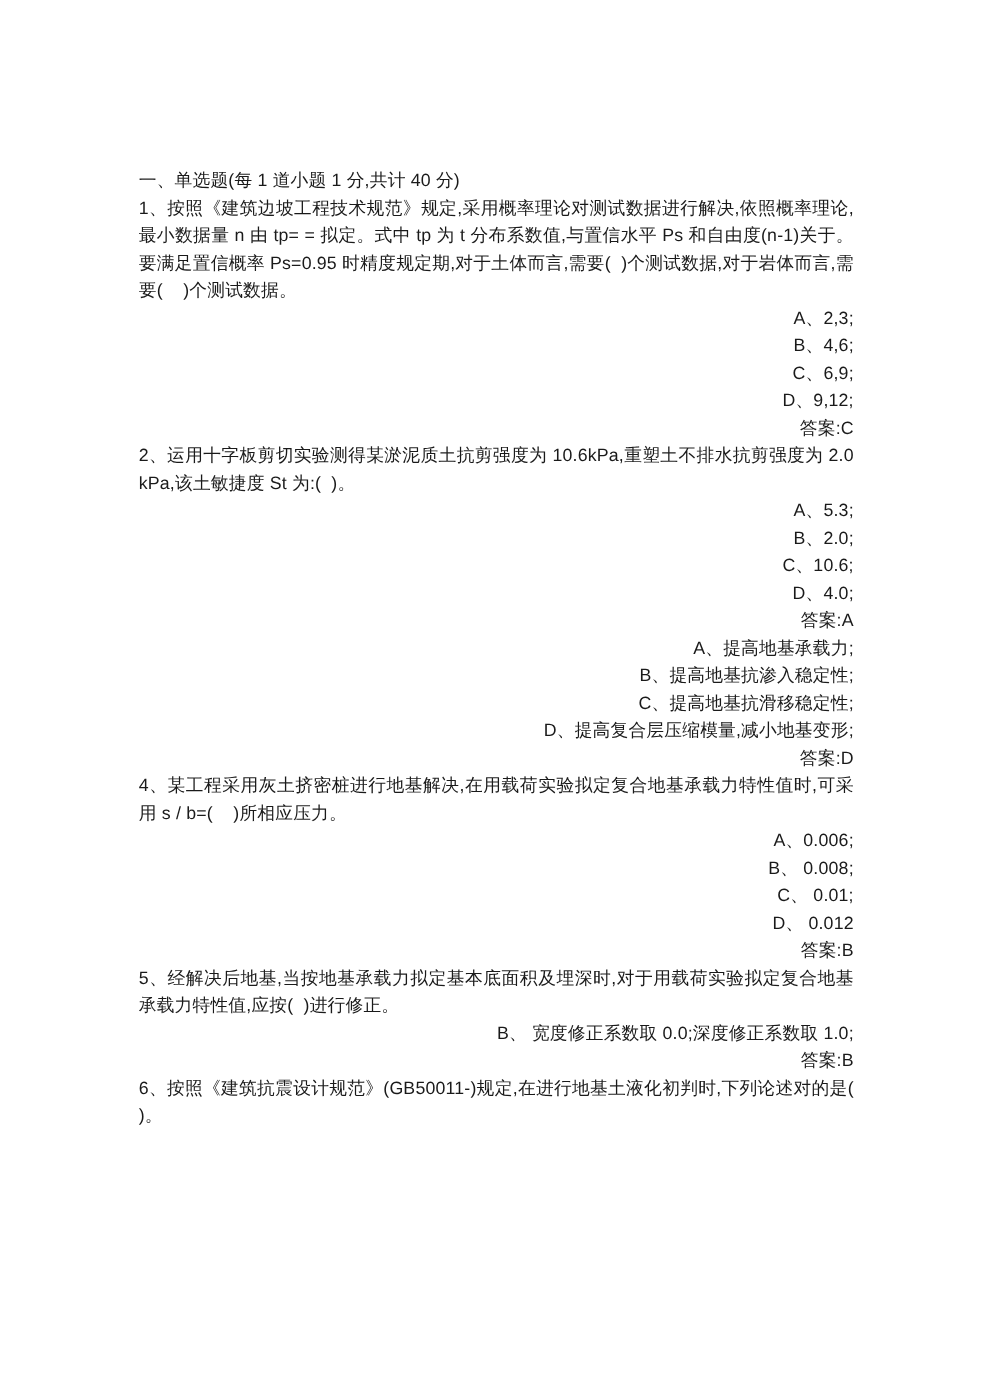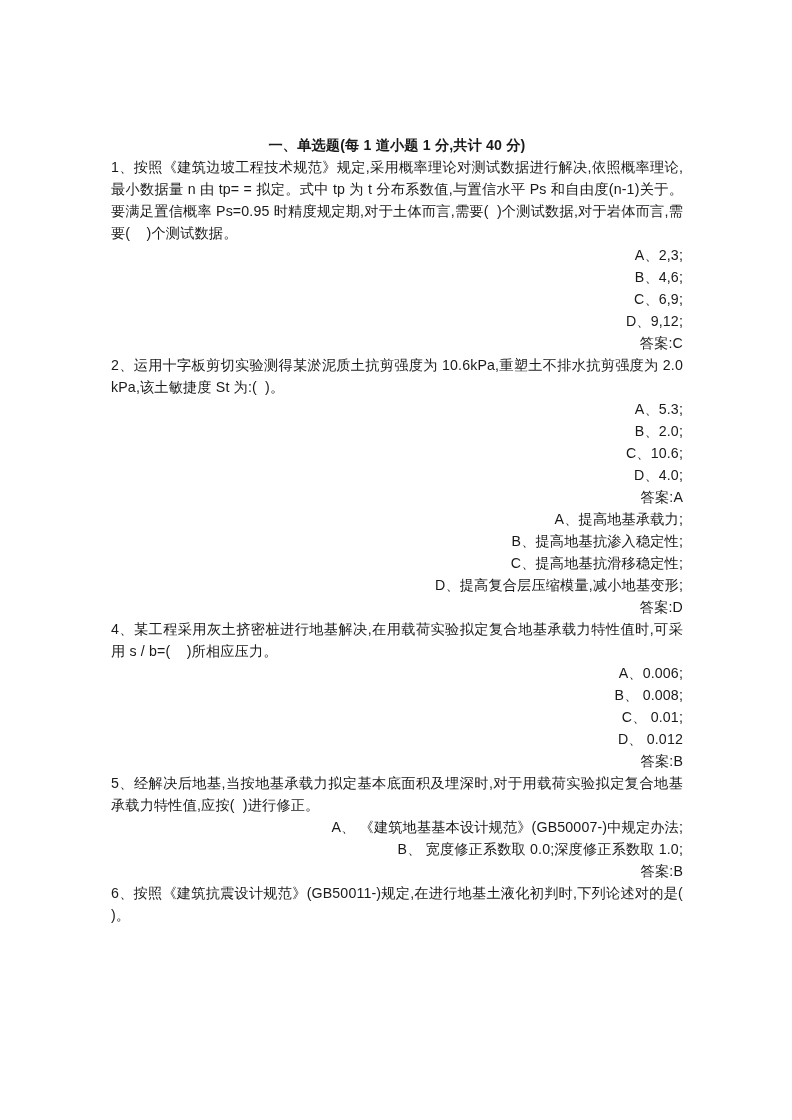--- a/index.html
+++ b/index.html
@@ -37,22 +37,21 @@
     line-height: 22px;
     white-space: pre-wrap;
     word-break: break-all;
     letter-spacing: 0.15px;
     font-family: "Liberation Sans", "DejaVu Sans", sans-serif;
     color: #1a1a1a;
   }
 
   
   .heading {
-    font-weight: 700;
-    text-align: center;
+    font-weight: 400;
   }
 
   
   .question {
     text-align: justify;
     text-justify: inter-ideograph;
   }
 
   
   .option, .answer {
@@ -83,18 +82,17 @@
       <div class="line option">C、提高地基抗滑移稳定性;</div>
       <div class="line option">D、提高复合层压缩模量,减小地基变形;</div>
       <div class="line answer">答案:D</div>
       <div class="line question">4、某工程采用灰土挤密桩进行地基解决,在用载荷实验拟定复合地基承载力特性值时,可采用 s / b=(    )所相应压力。</div>
       <div class="line option">A、0.006;</div>
       <div class="line option">B、 0.008;</div>
       <div class="line option">C、 0.01;</div>
       <div class="line option">D、 0.012</div>
       <div class="line answer">答案:B</div>
       <div class="line question">5、经解决后地基,当按地基承载力拟定基本底面积及埋深时,对于用载荷实验拟定复合地基承载力特性值,应按(  )进行修正。</div>
-      <div class="line option">A、 《建筑地基基本设计规范》(GB50007-)中规定办法;</div>
       <div class="line option">B、 宽度修正系数取 0.0;深度修正系数取 1.0;</div>
       <div class="line answer">答案:B</div>
       <div class="line question">6、按照《建筑抗震设计规范》(GB50011-)规定,在进行地基土液化初判时,下列论述对的是(    )。</div>
     </div>
 </div>
 
 </body></html>

